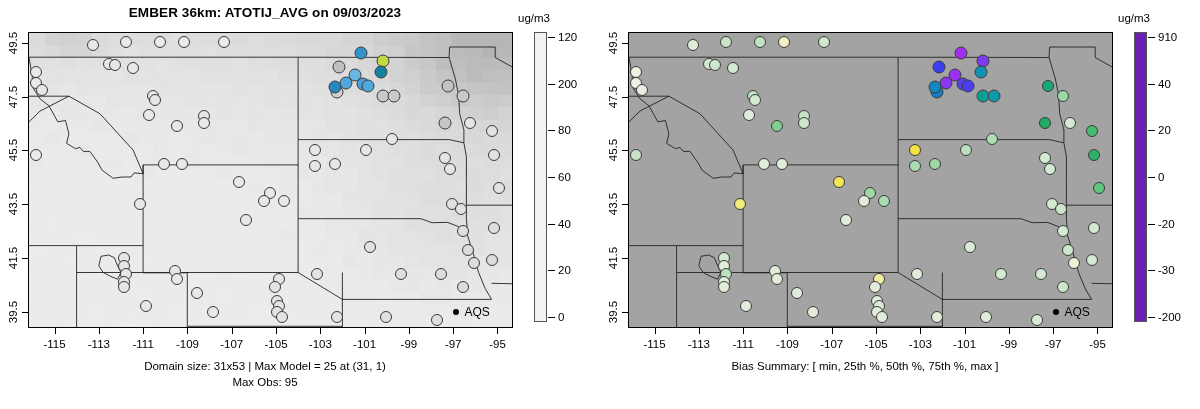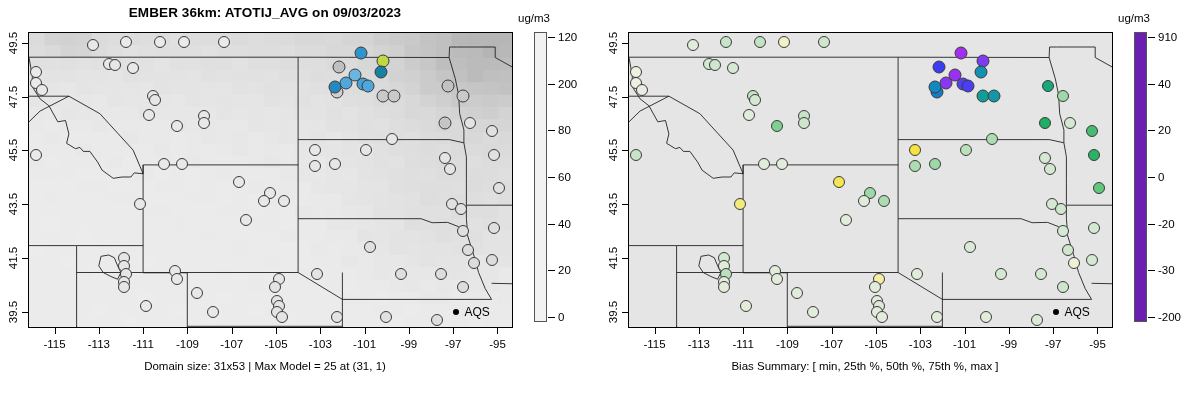--- a/index.html
+++ b/index.html
@@ -9,21 +9,21 @@
 
   .panel{position:absolute;top:0;width:600px;height:409px;}
   .panel-left{left:0;}
   .panel-right{left:600px;}
 
   .ptitle{position:absolute;top:5px;left:0;width:530px;text-align:center;
           font-size:13.5px;font-weight:bold;letter-spacing:.1px;}
 
   
   .frame{position:absolute;left:28px;top:32px;width:485px;height:296px;
-         border:1px solid #000;background:#e5e5e5;overflow:hidden;box-sizing:border-box;}
+         border:1px solid #000;background:#a3a3a3;overflow:hidden;box-sizing:border-box;}
   .plotarea{position:absolute;inset:0;overflow:hidden;}
 
   
   .xtick{position:absolute;top:328px;width:1px;height:6px;background:#000;}
   .xlab{position:absolute;top:338px;font-size:11.5px;transform:translateX(-50%);
         white-space:nowrap;}
   .ytick{position:absolute;left:22px;width:6px;height:1px;background:#000;}
   .ylab{position:absolute;font-size:11.5px;white-space:nowrap;
         transform-origin:center;transform:translate(-50%,-50%) rotate(-90deg);}
 
@@ -951,20 +951,21 @@
         <div class="ylab" style="top: 204.218px; left: 13px;">43.5</div>
         <div class="ytick" style="top: 150.4px;"></div>
         <div class="ylab" style="top: 150.4px; left: 13px;">45.5</div>
         <div class="ytick" style="top: 96.5818px;"></div>
         <div class="ylab" style="top: 96.5818px; left: 13px;">47.5</div>
         <div class="ytick" style="top: 42.7636px;"></div>
         <div class="ylab" style="top: 42.7636px; left: 13px;">49.5</div>
       </div>
 
     <div class="cap cap1">Domain size: 31x53 | Max Model = 25 at (31, 1)</div>
+    <div class="cap cap2">Max Obs: 95</div>
 
     <div class="cbwrap" style="left:534px;">
       <div class="cbtitle">ug/m3</div>
       <div class="cbbar" id="cb-left" style="background: linear-gradient(rgb(242, 242, 242) 100%, rgb(234, 234, 234) 92%, rgb(216, 216, 216) 86%, rgb(189, 189, 189) 80%, rgb(158, 158, 158) 74%, rgb(138, 154, 166) 69%, rgb(108, 183, 224) 64%, rgb(63, 159, 216) 57%, rgb(26, 127, 181) 50%, rgb(16, 134, 141) 44%, rgb(19, 149, 95) 38%, rgb(89, 177, 74) 32%, rgb(185, 215, 66) 26%, rgb(242, 230, 58) 21%, rgb(245, 179, 24) 16%, rgb(232, 118, 15) 11%, rgb(212, 70, 26) 7%, rgb(212, 96, 138) 4%, rgb(168, 20, 20) 0%);"></div>
       <div id="cbticks-left">
           <div class="cbtick" style="top: 285px;"></div>
           <div class="cblab" style="top: 285px;">0</div>
           <div class="cbtick" style="top: 238.333px;"></div>
           <div class="cblab" style="top: 238.333px;">20</div>
           <div class="cbtick" style="top: 191.667px;"></div>

